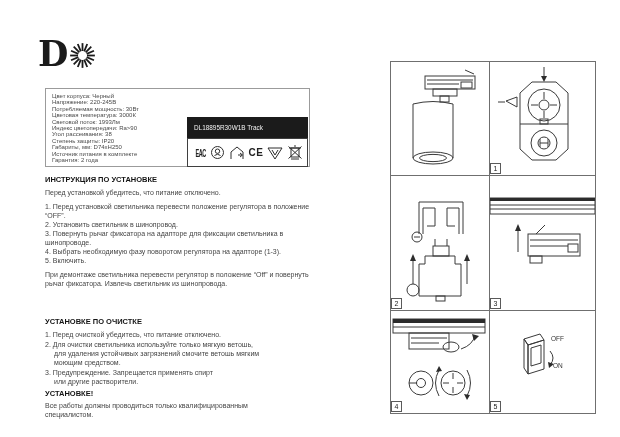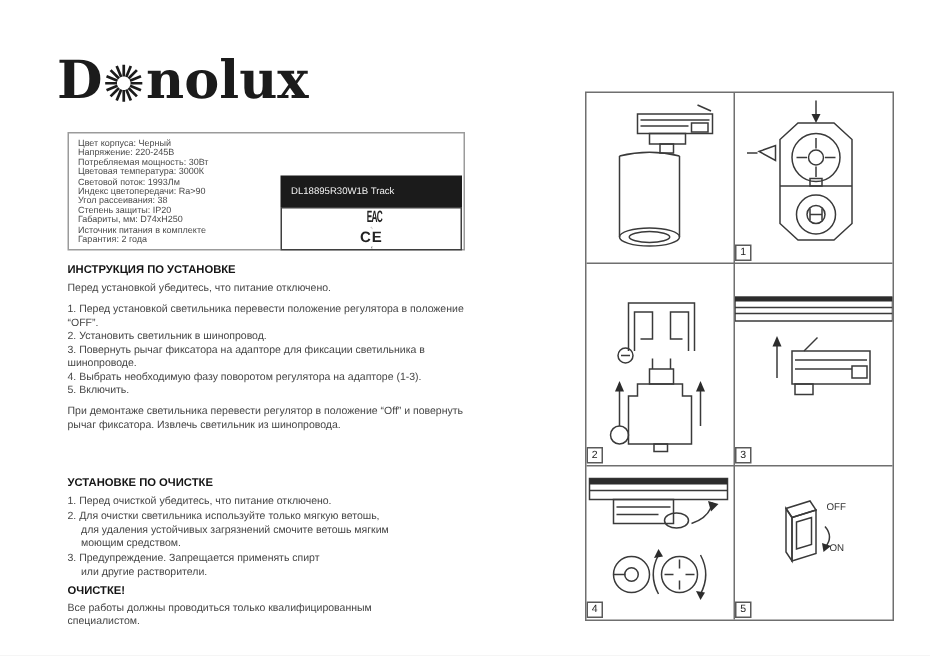--- a/index.html
+++ b/index.html
@@ -13,21 +13,21 @@
   .logo-star line { stroke:#1b1b1b; stroke-width:1.6; }
 
   
   .spec-box { position:absolute; left:45px; top:88px; width:265px; height:79px;
               border:1px solid #9b9b9b; box-sizing:border-box; }
   .spec-lines { position:absolute; left:6px; top:4px; font-size:6px; line-height:6.4px; color:#4a4a4a; }
 
   .label-bar { position:absolute; left:187px; top:117px; width:121px; height:21px; background:#1b1b1b;
                color:#f2f2f2; font-size:6.4px; line-height:21px; padding-left:7px; box-sizing:border-box; }
   .cert-box { position:absolute; left:187px; top:138px; width:121px; height:29px; border:1px solid #3f3f3f;
-              background:#fff; box-sizing:border-box; display:flex; align-items:center; justify-content:space-evenly;flex-direction:column; }
+              background:#fff; box-sizing:border-box; display:flex; align-items:center; justify-content:space-evenly; }
   .eac { font-weight:bold; font-size:11px; transform:scaleX(0.5); letter-spacing:-1px; color:#222; width:14px; text-align:center;}
   .ce  { font-size:10px; color:#222; letter-spacing:0.5px;font-weight:bold; }
   .cert-box svg { display:block; }
   .cert-box svg * { stroke:#2e2e2e; fill:none; stroke-width:1; }
 
   
   .h    { position:absolute; left:45px; font-size:7.5px; font-weight:bold; color:#141414; }
   .para { position:absolute; left:45px; width:345px; font-size:7px; line-height:9.2px;
           white-space:pre-line; color:#454545; }
   .hang { padding-left:9px; text-indent:-9px; }
@@ -64,21 +64,20 @@
         <line x1="8.3" y1="13.5" x2="1.8" y2="16.2"></line>
       <line x1="8" y1="12" x2="1" y2="12"></line>
         <line x1="8.3" y1="10.5" x2="1.8" y2="7.8"></line>
       <line x1="9.2" y1="9.2" x2="4.2" y2="4.2"></line>
         <line x1="10.5" y1="8.3" x2="7.8" y2="1.8"></line>
       <line x1="12" y1="8" x2="12" y2="1"></line>
         <line x1="13.5" y1="8.3" x2="16.2" y2="1.8"></line>
       <line x1="14.8" y1="9.2" x2="19.8" y2="4.2"></line>
         <line x1="15.7" y1="10.5" x2="22.2" y2="7.8"></line>
     </svg>
-    <span>nolux</span>
   </div>
 
   <div class="spec-box">
     <div class="spec-lines">
       <div>Цвет корпуса: Черный</div>
       <div>Напряжение: 220-245В</div>
       <div>Потребляемая мощность: 30Вт</div>
       <div>Цветовая температура: 3000К</div>
       <div>Световой поток: 1993Лм</div>
       <div>Индекс цветопередачи: Ra&gt;90</div>
@@ -130,21 +129,21 @@
 рычаг фиксатора. Извлечь светильник из шинопровода.</div>
 
   <div class="h" style="top:317px;">УСТАНОВКЕ ПО ОЧИСТКЕ</div>
   <div class="para hang" style="top:330px;">1. Перед очисткой убедитесь, что питание отключено.</div>
   <div class="para hang" style="top:340px;">2. Для очистки светильника используйте только мягкую ветошь,
 для удаления устойчивых загрязнений смочите ветошь мягким
 моющим средством.</div>
   <div class="para hang" style="top:368px;">3. Предупреждение. Запрещается применять спирт
 или другие растворители.</div>
 
-  <div class="h" style="top:389px;">ОЧИСТКЕ!</div>
+  <div class="h" style="top:389px;">УСТАНОВКЕ!</div>
   <div class="para" style="top:401px;">Все работы должны проводиться только квалифицированным
 специалистом.</div>
 
   <div class="grid">
     <div class="vline"></div>
     <div class="hline h1"></div>
     <div class="hline h2"></div>
 
     <div class="cell" style="left:0;top:0;width:98px;height:113px;">
       <svg viewBox="0 0 98 113" width="98" height="113">

